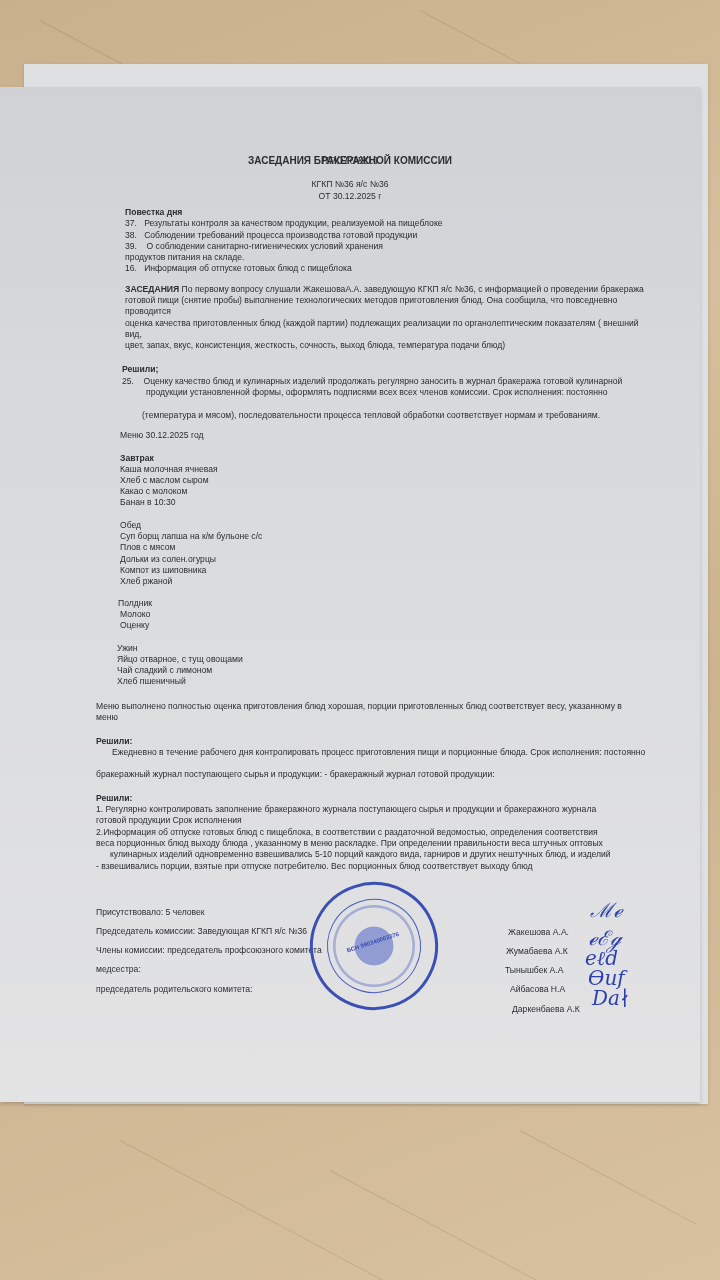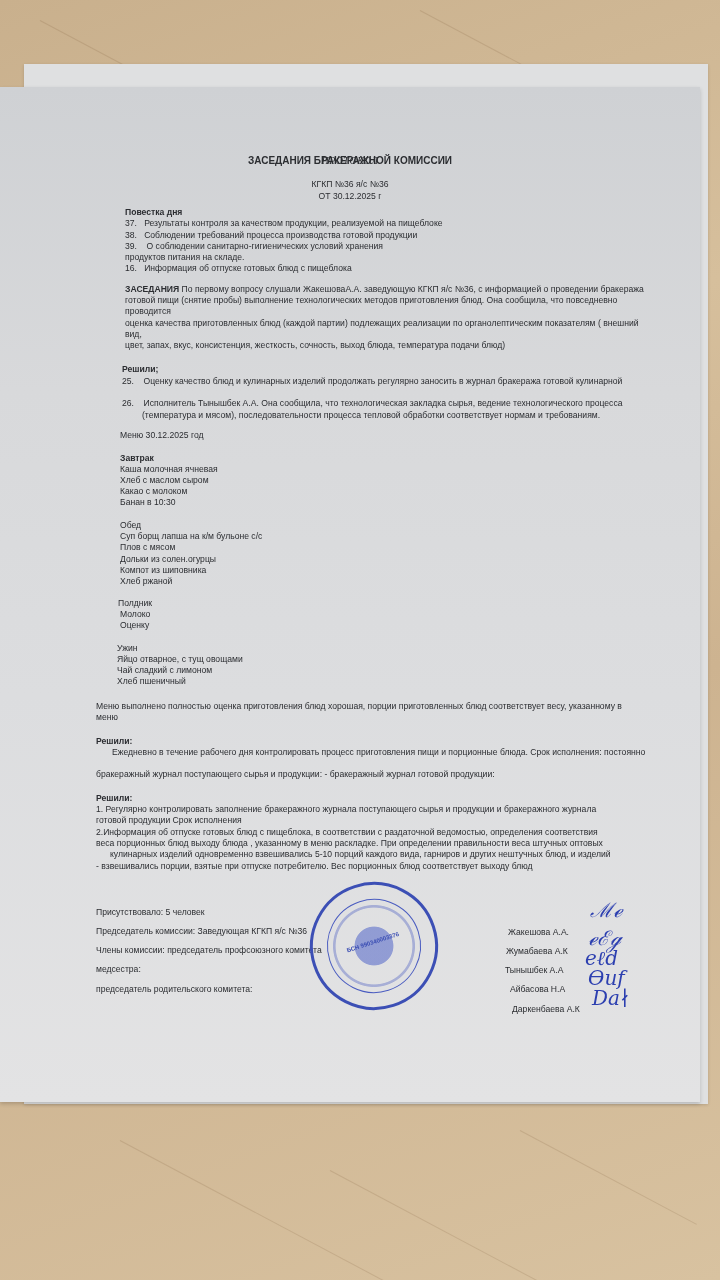--- a/index.html
+++ b/index.html
@@ -59,21 +59,21 @@
 
   <div class="abs" style="left:125px;top:197px;"><span class="bold">ЗАСЕДАНИЯ</span><span>  По первому вопросу слушали ЖакешоваА.А. заведующую КГКП я/с №36, с информацией о проведении бракеража</span></div>
   <div class="abs" style="left:125px;top:208px;">готовой пищи  (снятие пробы) выполнение технологических методов приготовления блюд. Она сообщила, что повседневно</div>
   <div class="abs" style="left:125px;top:219px;">проводится</div>
   <div class="abs" style="left:125px;top:231px;">оценка качества приготовленных блюд (каждой партии) подлежащих реализации по органолептическим показателям ( внешний</div>
   <div class="abs" style="left:125px;top:242px;">вид,</div>
   <div class="abs" style="left:125px;top:253px;">цвет, запах, вкус, консистенция, жесткость, сочность, выход блюда, температура подачи блюд)</div>
 
   <div class="abs bold" style="left:122px;top:277px;">Решили;</div>
   <div class="abs" style="left:122px;top:289px;"><span>25.</span>&nbsp;&nbsp;&nbsp;&nbsp;<span>Оценку качество блюд и кулинарных изделий продолжать регулярно заносить в журнал бракеража готовой кулинарной</span></div>
-  <div class="abs" style="left:122px;top:311px;"><span>26.</span>&nbsp;&nbsp;&nbsp;&nbsp;<span>Исполнитель Тынышбек А.А. Она сообщила, что технологическая закладка сырья, ведение технологического процесса</span></div>
+  <div class="abs" style="left:146px;top:300px;">продукции установленной формы, оформлять подписями всех всех членов комиссии. Срок исполнения: постоянно</div>
   <div class="abs" style="left:142px;top:323px;">(температура и мясом), последовательности процесса тепловой обработки соответствует нормам и требованиям.</div>
 
   <div class="abs" style="left:120px;top:343px;">Меню 30.12.2025 год</div>
 
   <div class="abs bold" style="left:120px;top:366px;">Завтрак</div>
   <div class="abs" style="left:120px;top:377px;">Каша молочная ячневая</div>
   <div class="abs" style="left:120px;top:388px;">Хлеб с маслом сыром</div>
   <div class="abs" style="left:120px;top:399px;">Какао  с молоком</div>
   <div class="abs" style="left:120px;top:410px;">Банан в 10:30</div>
 

